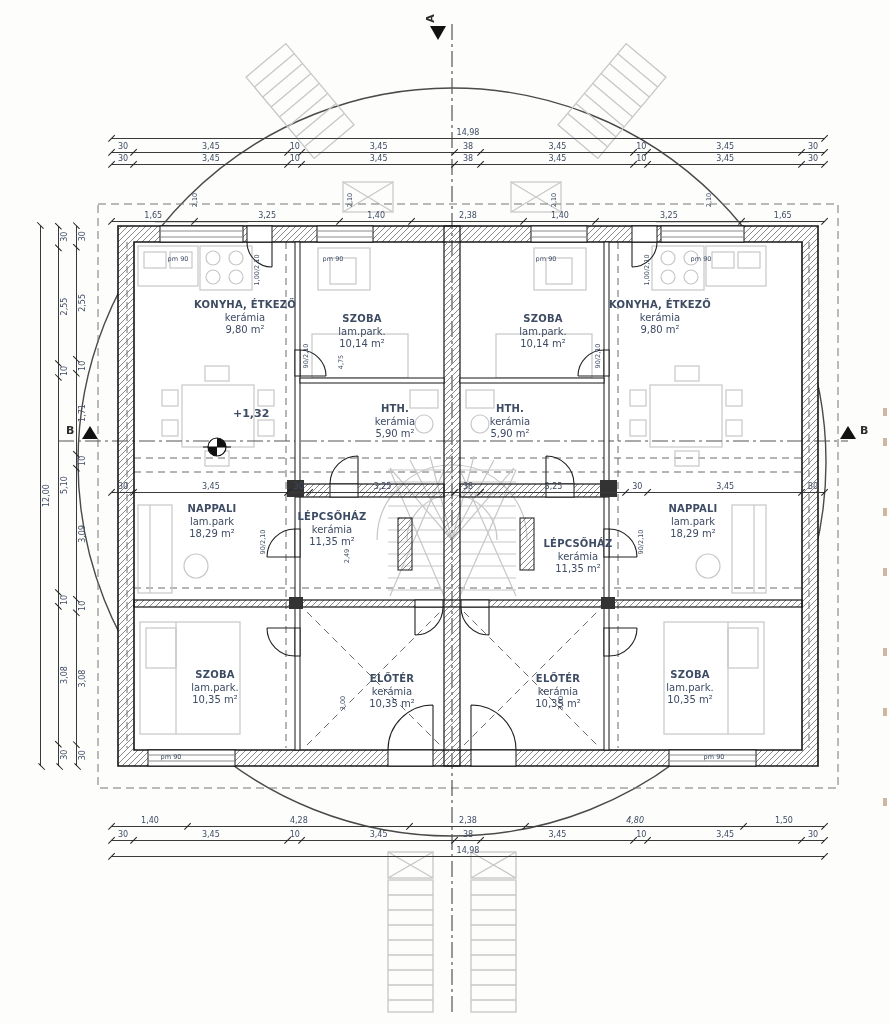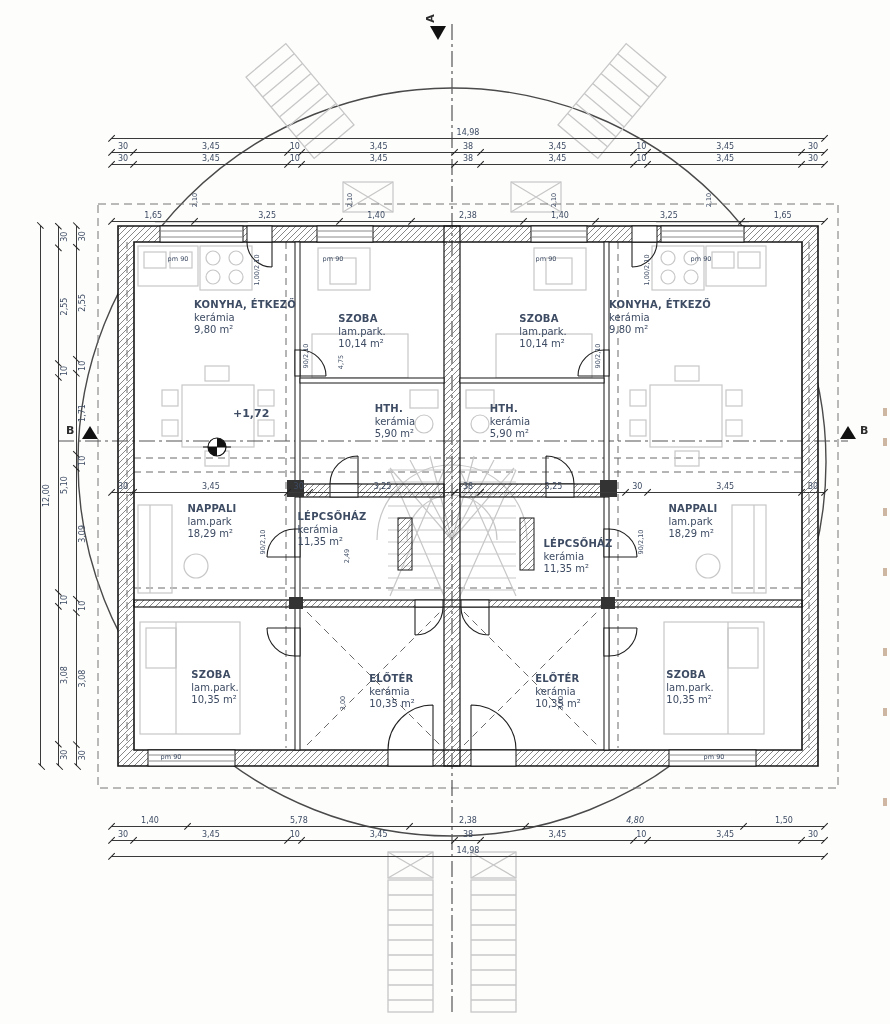--- a/index.html
+++ b/index.html
@@ -19,21 +19,21 @@
   
   .dimcol{position:absolute;display:flex;flex-direction:column;width:12px;
           border-left:1px solid #3a3a3a;font-size:8px;color:#3d4b63;}
   .dimcol .dimseg{display:flex;align-items:center;justify-content:center;
                   writing-mode:vertical-rl;transform:rotate(180deg);padding:0 0 0 1px;}
   .dimcol .dimseg::before{content:"";position:absolute;right:-5px;bottom:-1px;left:auto;top:auto;
                   width:9px;height:1.4px;background:#222;transform:rotate(45deg);}
   .dimcol::after{content:"";position:absolute;left:-4px;bottom:-1px;width:9px;height:1.4px;
                  background:#222;transform:rotate(45deg);}
 
-  .room-label{position:absolute;transform:translate(-50%,-50%);
+  .room-label{position:absolute;transform:translate(-50%,-50%);text-align:center;
               color:#3d4b63;font-size:10px;line-height:1.25;white-space:nowrap;}
   .room-label .nm{font-weight:700;letter-spacing:.2px;}
 
   .tag{position:absolute;font-size:6.5px;color:#3d4b63;white-space:nowrap;
        transform:translate(-50%,-50%);}
   .vtag{transform:translate(-50%,-50%) rotate(-90deg);}
   .lvl{position:absolute;font-size:11px;font-weight:700;color:#3d4b63;white-space:nowrap;}
 
   .sec-letter{position:absolute;font-size:11px;font-weight:700;color:#2e2e2e;}
   .sec-letter.rot{transform:rotate(-90deg);}
@@ -316,21 +316,21 @@
       <span class="dimseg" style="flex-grow: 3.25;">3,25</span>
       <span class="dimseg" style="flex-grow: 0.38;">38</span>
       <span class="dimseg" style="flex-grow: 3.25;">3,25</span>
       <span class="dimseg" style="flex-grow: 0.3;">30</span>
       <span class="dimseg" style="flex-grow: 3.45;">3,45</span>
       <span class="dimseg" style="flex-grow: 0.3;">30</span>
     </div>
 
 <div class="dimrow" style="left:112px;top:814px;width:712px;">
       <span class="dimseg" style="flex-grow: 1.4;">1,40</span>
-      <span class="dimseg" style="flex-grow: 4.9;">5,78</span>
+      <span class="dimseg" style="flex-grow: 4.9;">4,28</span>
       <span class="dimseg" style="flex-grow: 2.38;">2,38</span>
       <span class="dimseg" style="flex-grow: 4.8; font-style: italic;">4,80</span>
       <span class="dimseg" style="flex-grow: 1.5;">1,50</span>
     </div>
 <div class="dimrow" style="left:112px;top:828px;width:712px;">
       <span class="dimseg" style="flex-grow: 0.3;">30</span>
       <span class="dimseg" style="flex-grow: 3.45;">3,45</span>
       <span class="dimseg" style="flex-grow: 0.1;">10</span>
       <span class="dimseg" style="flex-grow: 3.45;">3,45</span>
       <span class="dimseg" style="flex-grow: 0.38;">38</span>
@@ -438,21 +438,21 @@
   <div>10,35 m²</div>
 </div>
 
 <span class="sec-letter rot" style="left:426px;top:12px;">A</span>
 <span class="tri-down" style="left:430px;top:26px;"></span>
 <span class="sec-letter" style="left:66px;top:424px;">B</span>
 <span class="tri-up" style="left:82px;top:426px;"></span>
 <span class="tri-up" style="left:840px;top:426px;"></span>
 <span class="sec-letter" style="left:860px;top:424px;">B</span>
 
-<span class="lvl" style="left:233px;top:407px;">+1,72</span>
+<span class="lvl" style="left:233px;top:407px;">+1,32</span>
 
 <span class="tag" style="left:178px;top:259px;">pm 90</span>
 <span class="tag" style="left:333px;top:259px;">pm 90</span>
 <span class="tag" style="left:546px;top:259px;">pm 90</span>
 <span class="tag" style="left:701px;top:259px;">pm 90</span>
 <span class="tag" style="left:171px;top:757px;">pm 90</span>
 <span class="tag" style="left:714px;top:757px;">pm 90</span>
 
 <span class="tag vtag" style="left:257px;top:270px;">1,00/2,10</span>
 <span class="tag vtag" style="left:647px;top:270px;">1,00/2,10</span>

